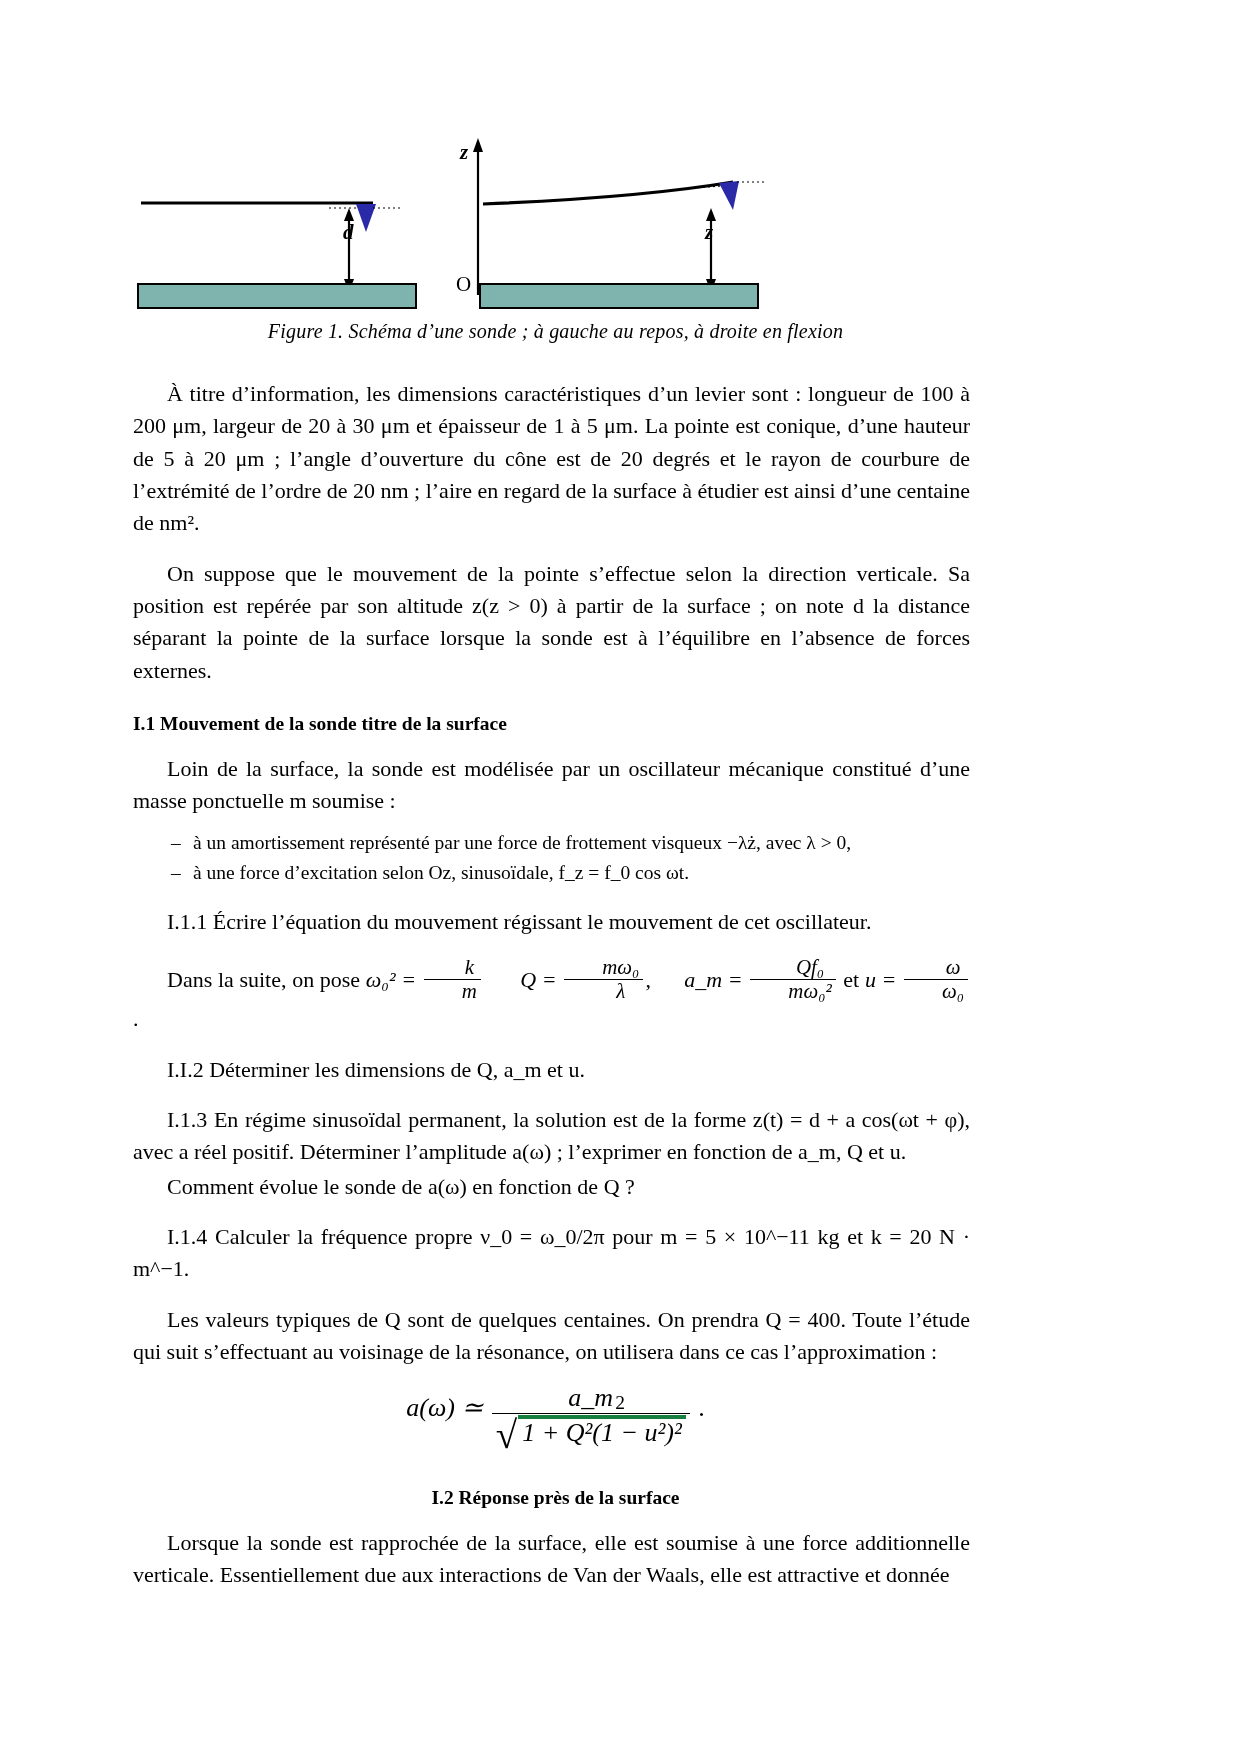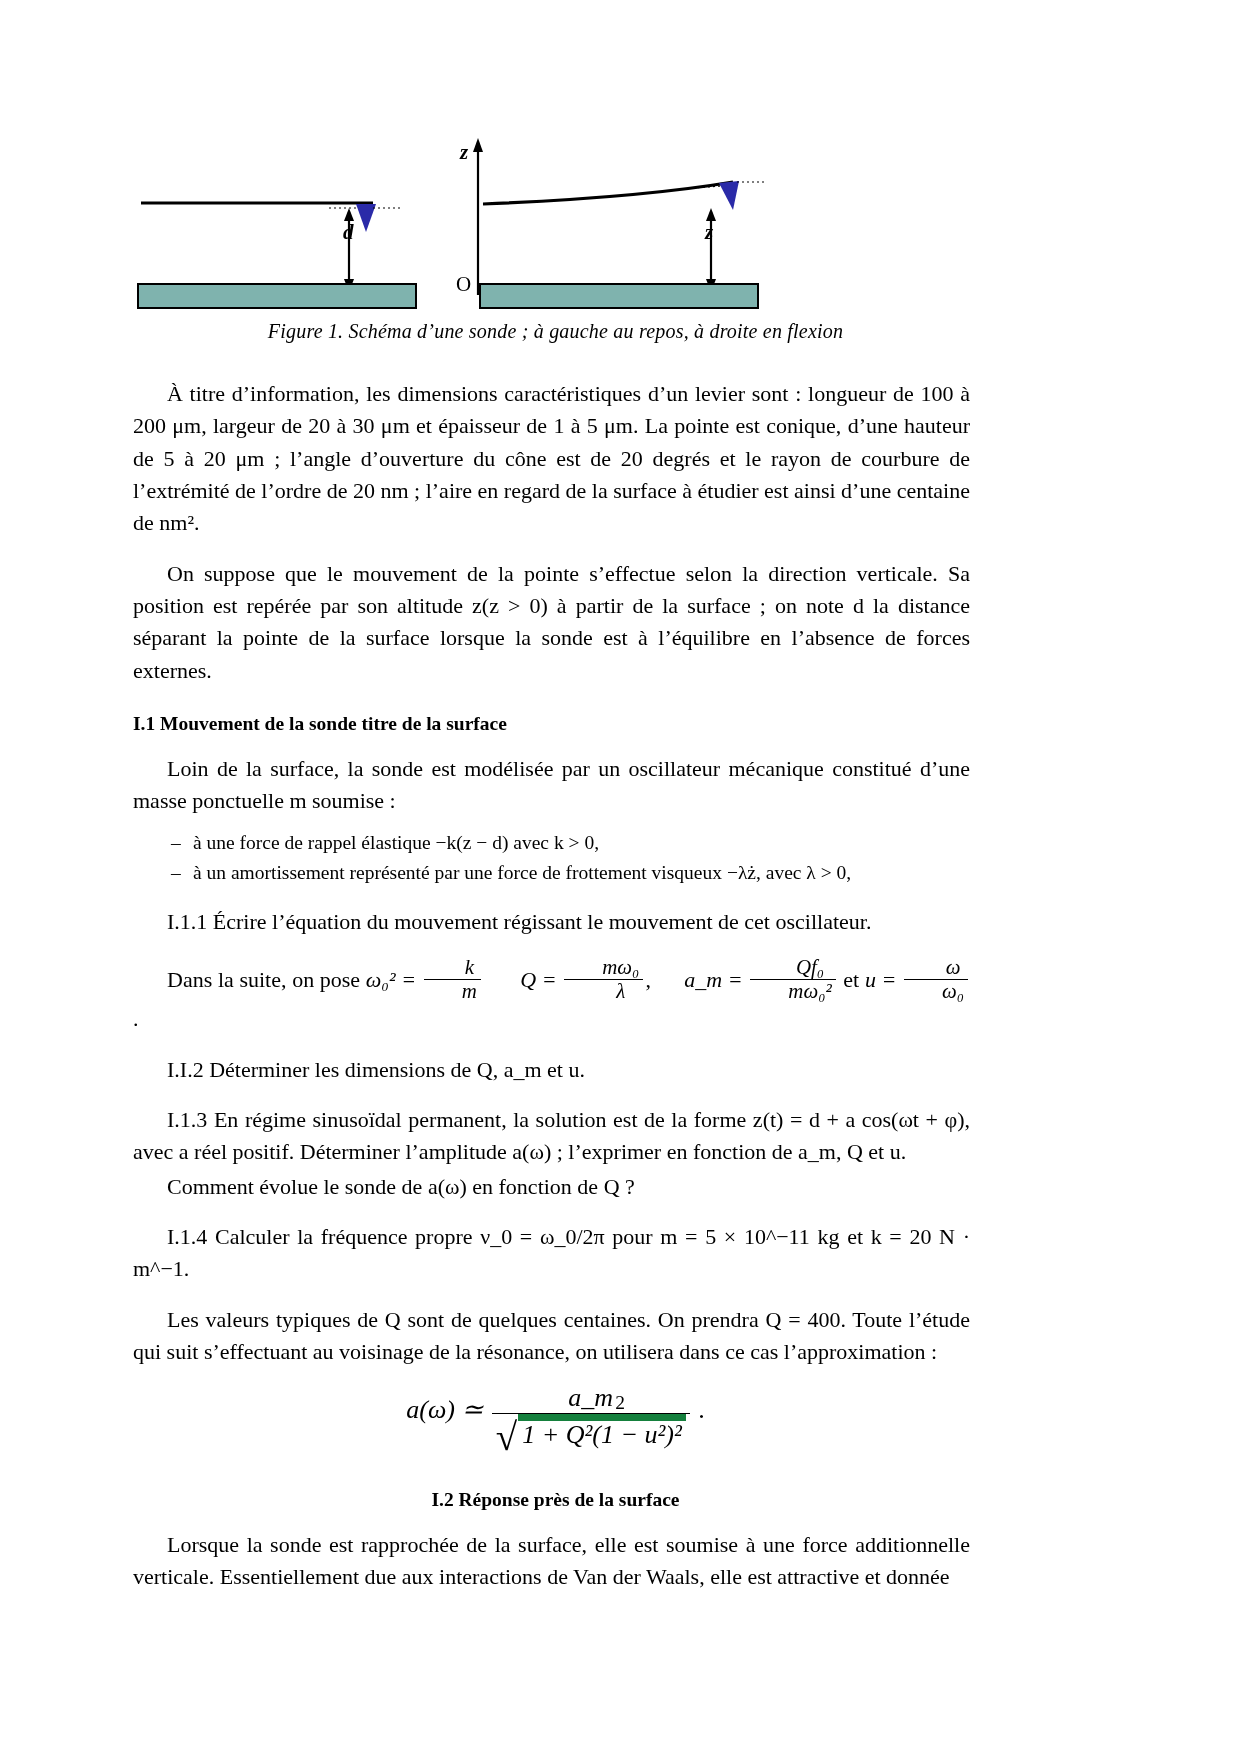--- a/index.html
+++ b/index.html
@@ -93,21 +93,21 @@
     vertical-align: -0.55em;
     text-align: center;
     font-size: 0.95em;
     line-height: 1.1;
     margin: 0 2px;
   }
   .frac .num { display: block; padding: 0 4px; }
   .frac .den { display: block; border-top: 1px solid #000; padding: 0 4px; }
   .sqrt-box {
     display: inline-block;
-    border-top: 7px solid #15803d;
+    border-top: 4px solid #15803d;
     padding: 0 4px 0 4px;
     margin-left: 1px;
   }
   .radical { display: inline-block; font-size: 1.5em; vertical-align: -0.18em; }
 </style>
 </head>
 <body>
 
 <div class="page">
   <div class="content">
@@ -162,22 +162,22 @@
       <span>On suppose que le mouvement de la pointe s’effectue selon la direction verticale. Sa position est repérée par son altitude z(z &gt; 0) à partir de la surface ; on note d la distance séparant la pointe de la surface lorsque la sonde est à l’équilibre en l’absence de forces externes.</span>
     </p>
 
     <h2 class="section">I.1 Mouvement de la sonde titre de la surface</h2>
 
     <p class="para">
       <span>Loin de la surface, la sonde est modélisée par un oscillateur mécanique constitué d’une masse ponctuelle m soumise :</span>
     </p>
 
     <ul class="dashlist">
-      <li><span>à une force de rappel élastique −k(z − d) avec k &gt; 0,</span></li>
       <li><span>à un amortissement représenté par une force de frottement visqueux −λż, avec λ &gt; 0,</span></li>
+      <li><span>à une force d’excitation selon Oz, sinusoïdale, f_z = f_0 cos ωt.</span></li>
     </ul>
 
     <p class="para">
       <span class="qlabel">I.1.1</span>
       <span>Écrire l’équation du mouvement régissant le mouvement de cet oscillateur.</span>
     </p>
 
     <p class="para">
       <span>Dans la suite, on pose</span>
       <span class="mathvar">ω₀² =</span>

